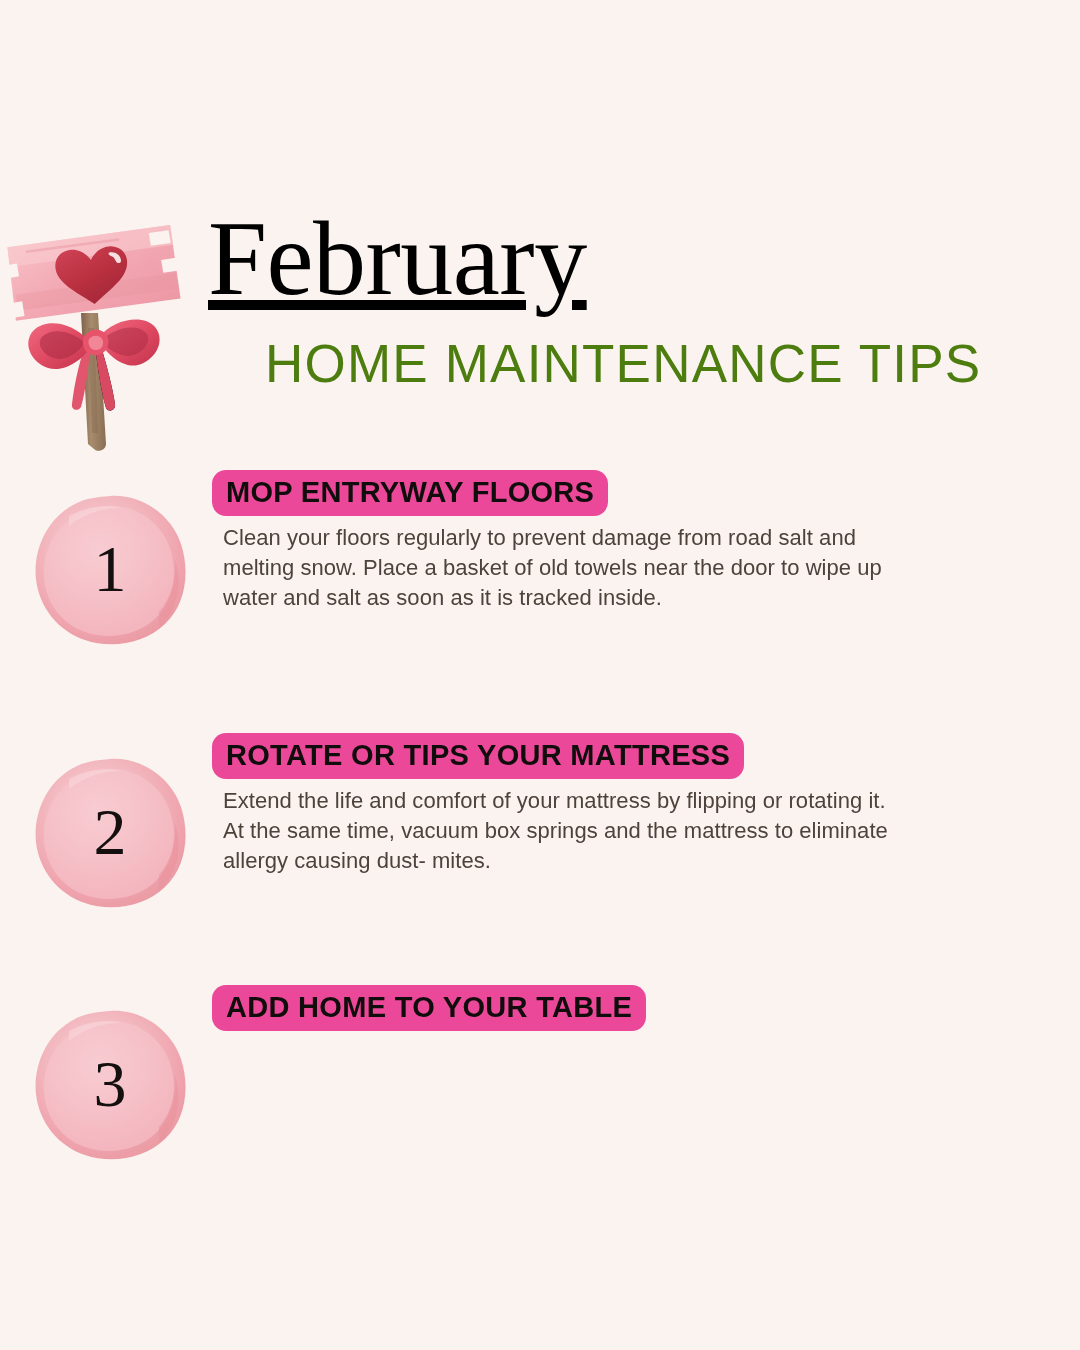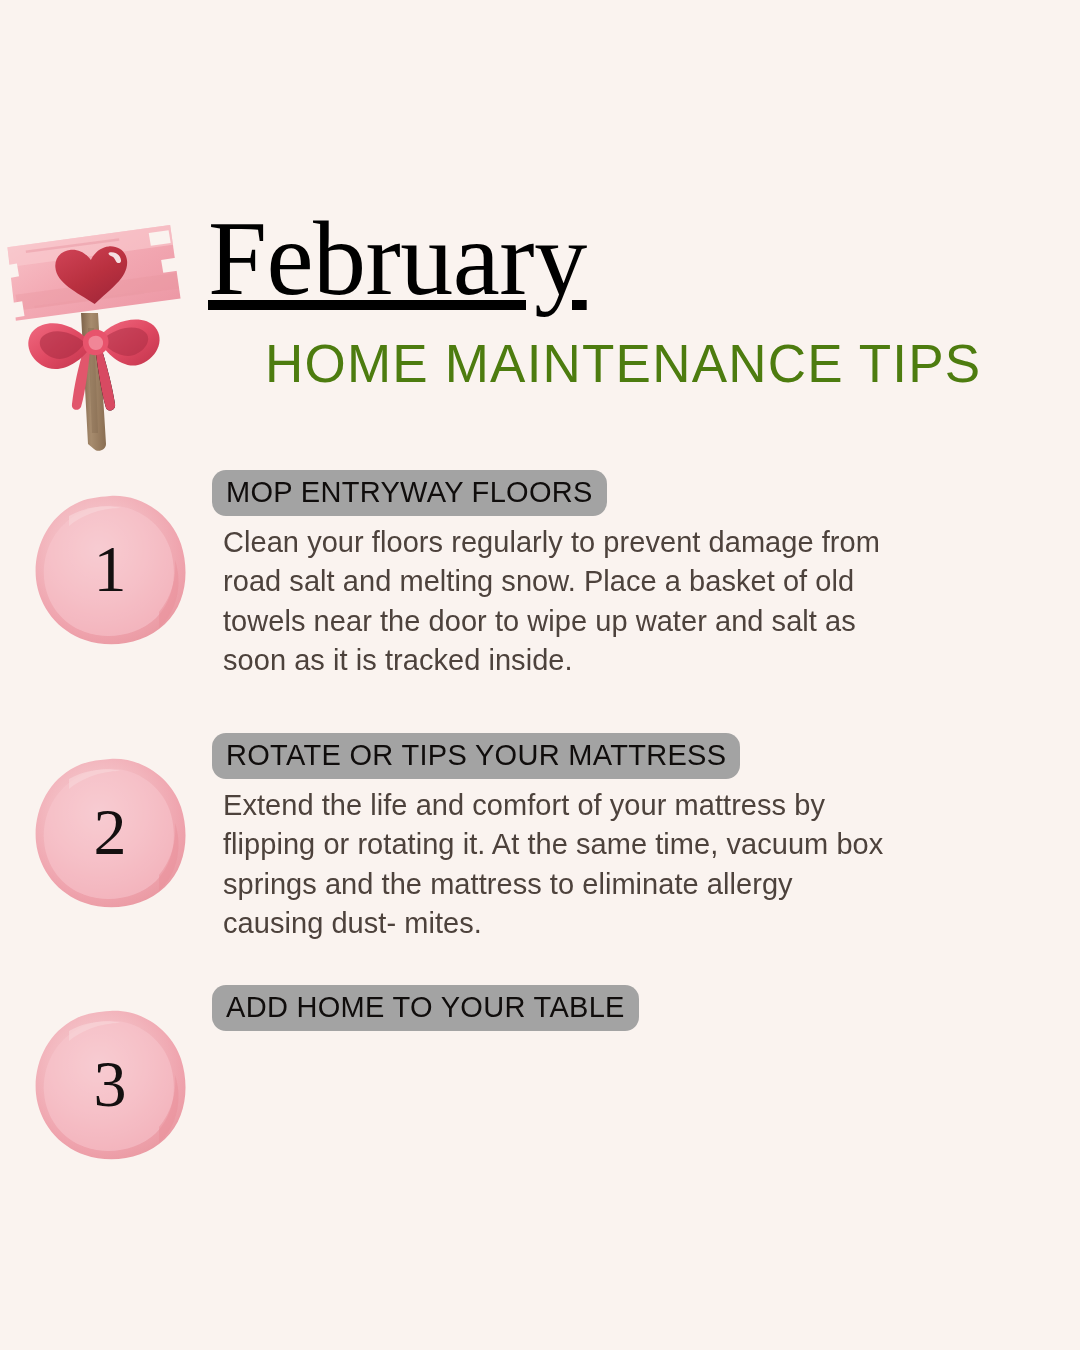--- a/index.html
+++ b/index.html
@@ -132,37 +132,37 @@
     top: 0;
     width: 690px;
   }
 
   .tip-heading-row {
     display: block;
   }
 
   .tip-heading {
     display: inline-block;
-    background: #a3a3a3;
+    background: #ec4899;
     border-radius: 14px;
     padding: 8px 14px 9px 14px;
     font-family: "Liberation Sans", sans-serif;
     font-size: 29px;
     line-height: 1;
-    font-weight: 400;
+    font-weight: 700;
     color: #100d0c;
     letter-spacing: 0.3px;
     white-space: nowrap;
   }
 
   .tip-text {
     margin: 7px 0 0 11px;
     width: 672px;
     font-family: "Liberation Sans", sans-serif;
-    font-size: 29px;
+    font-size: 22px;
     line-height: 1.36;
     font-weight: 400;
     color: #4d423c;
     letter-spacing: 0.05px;
   }
 </style>
 </head>
 <body>
 
 <div class="page">

